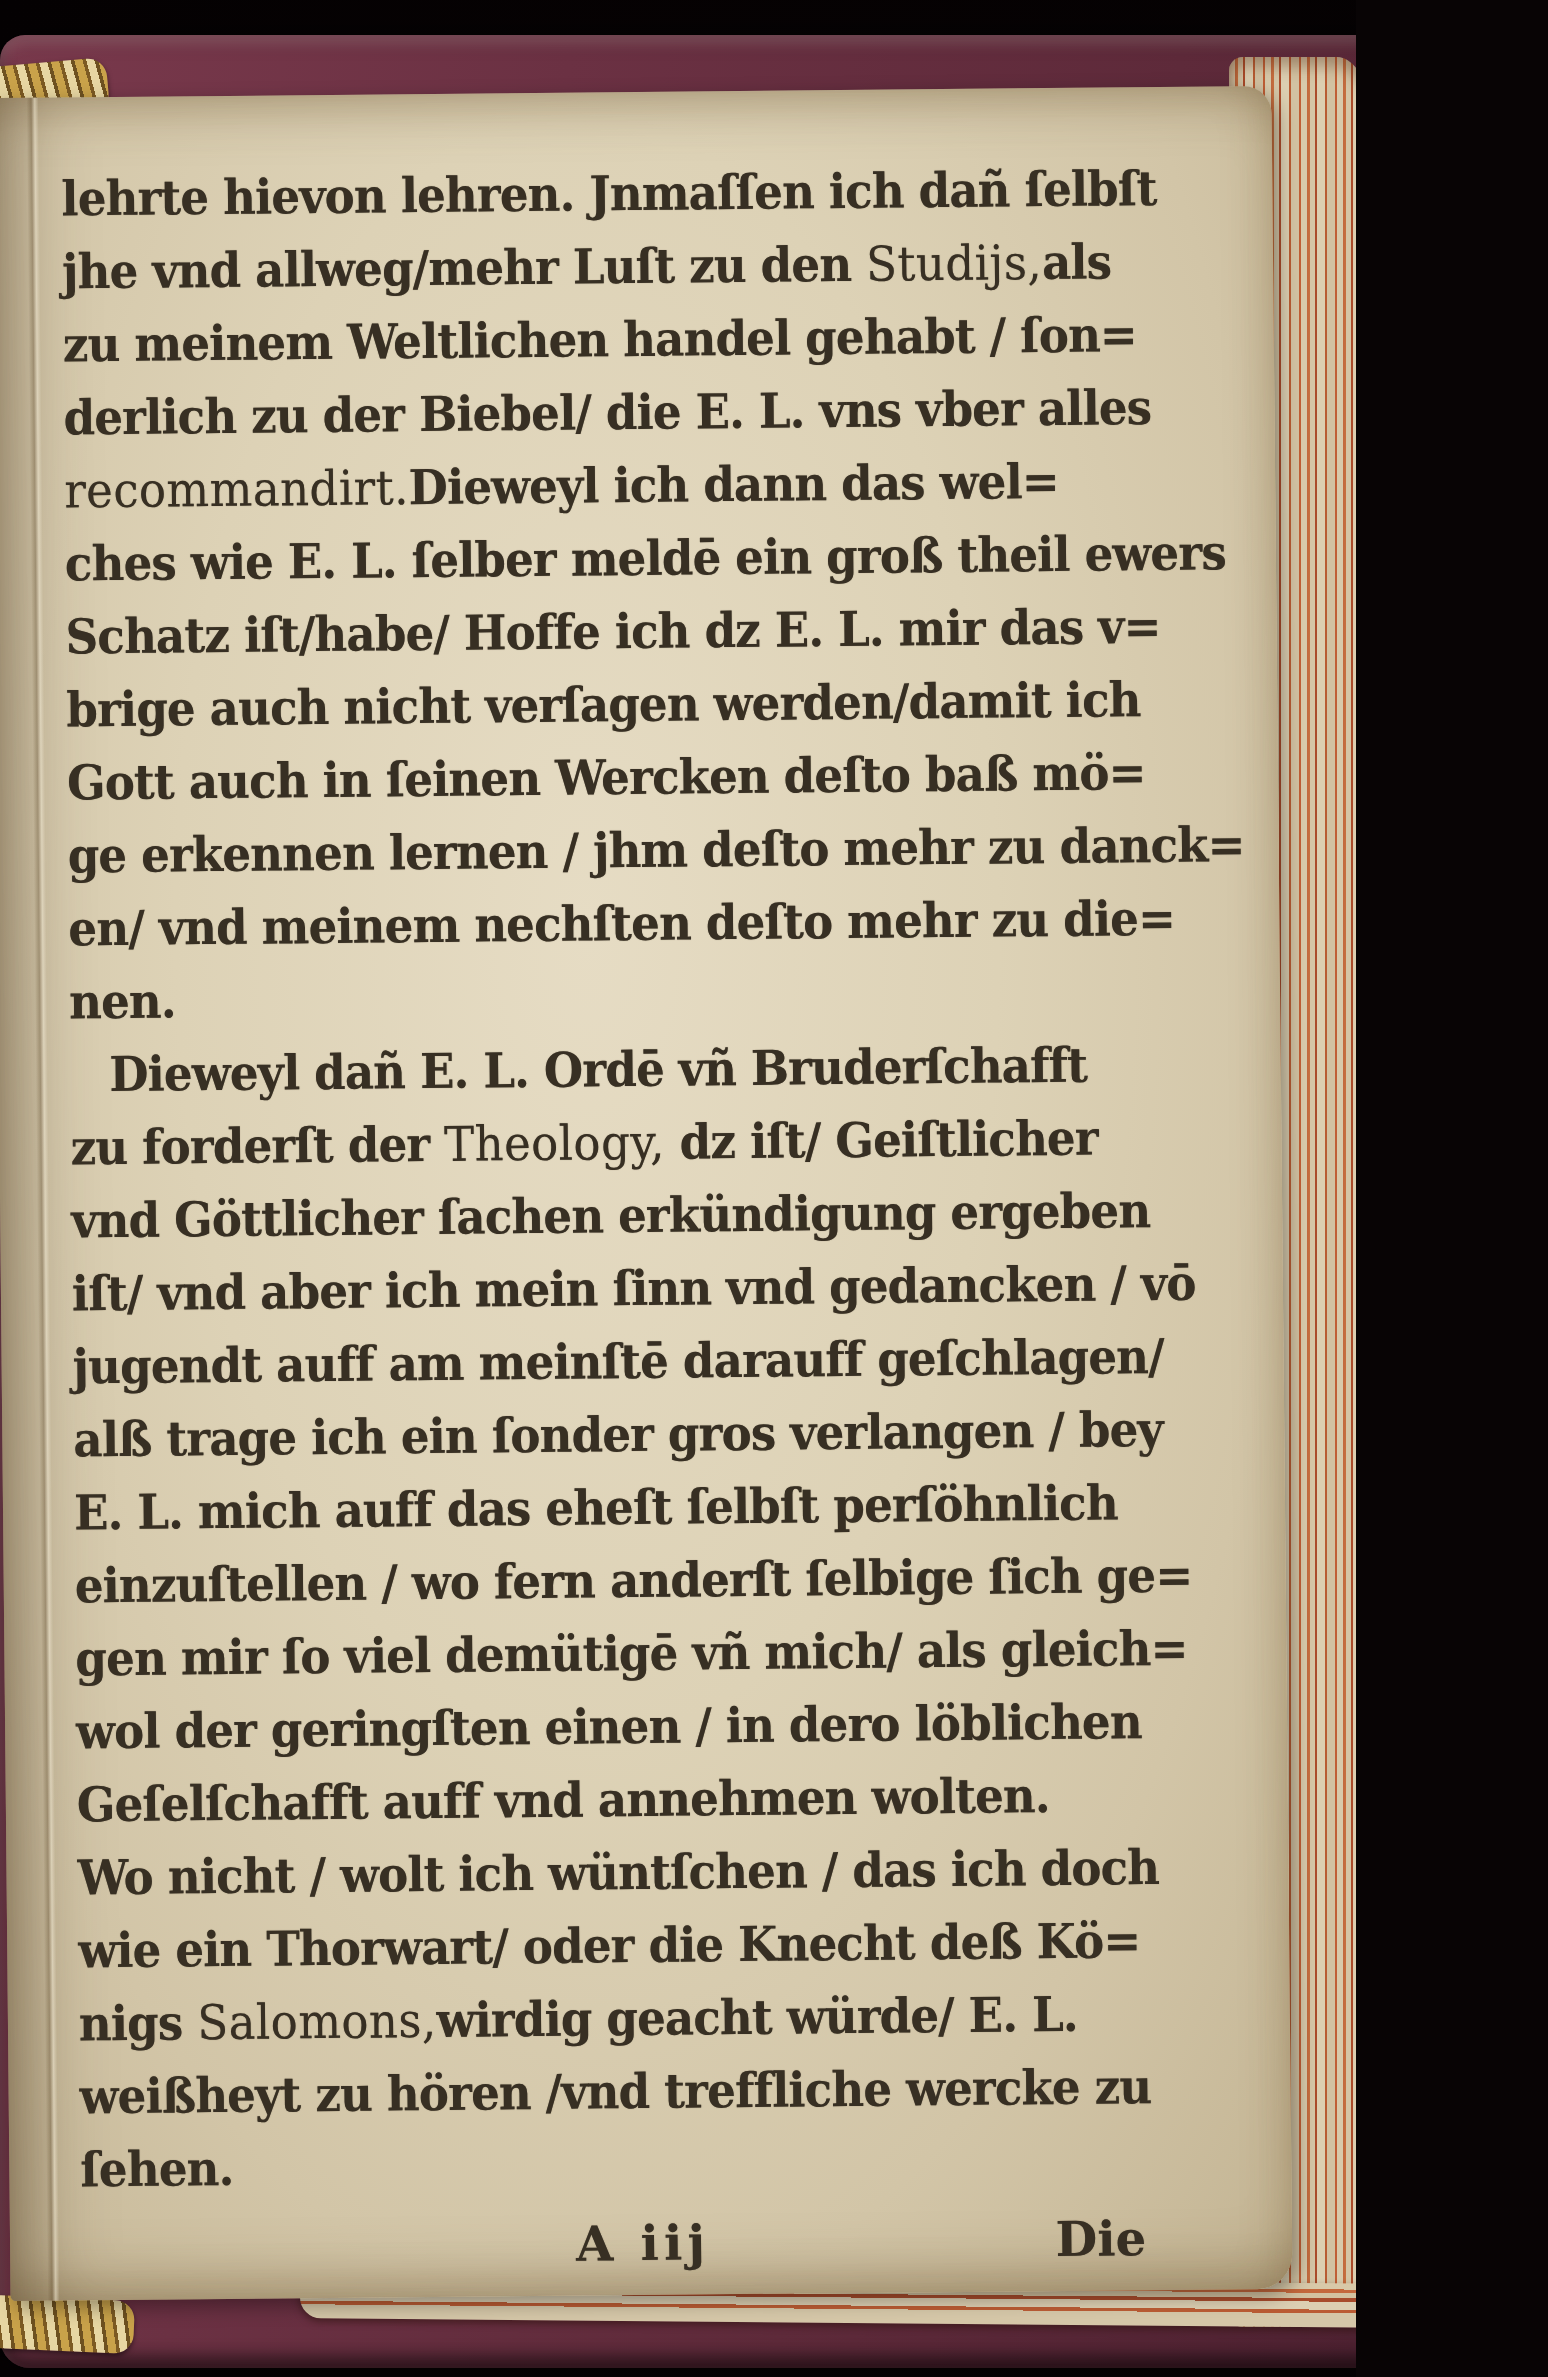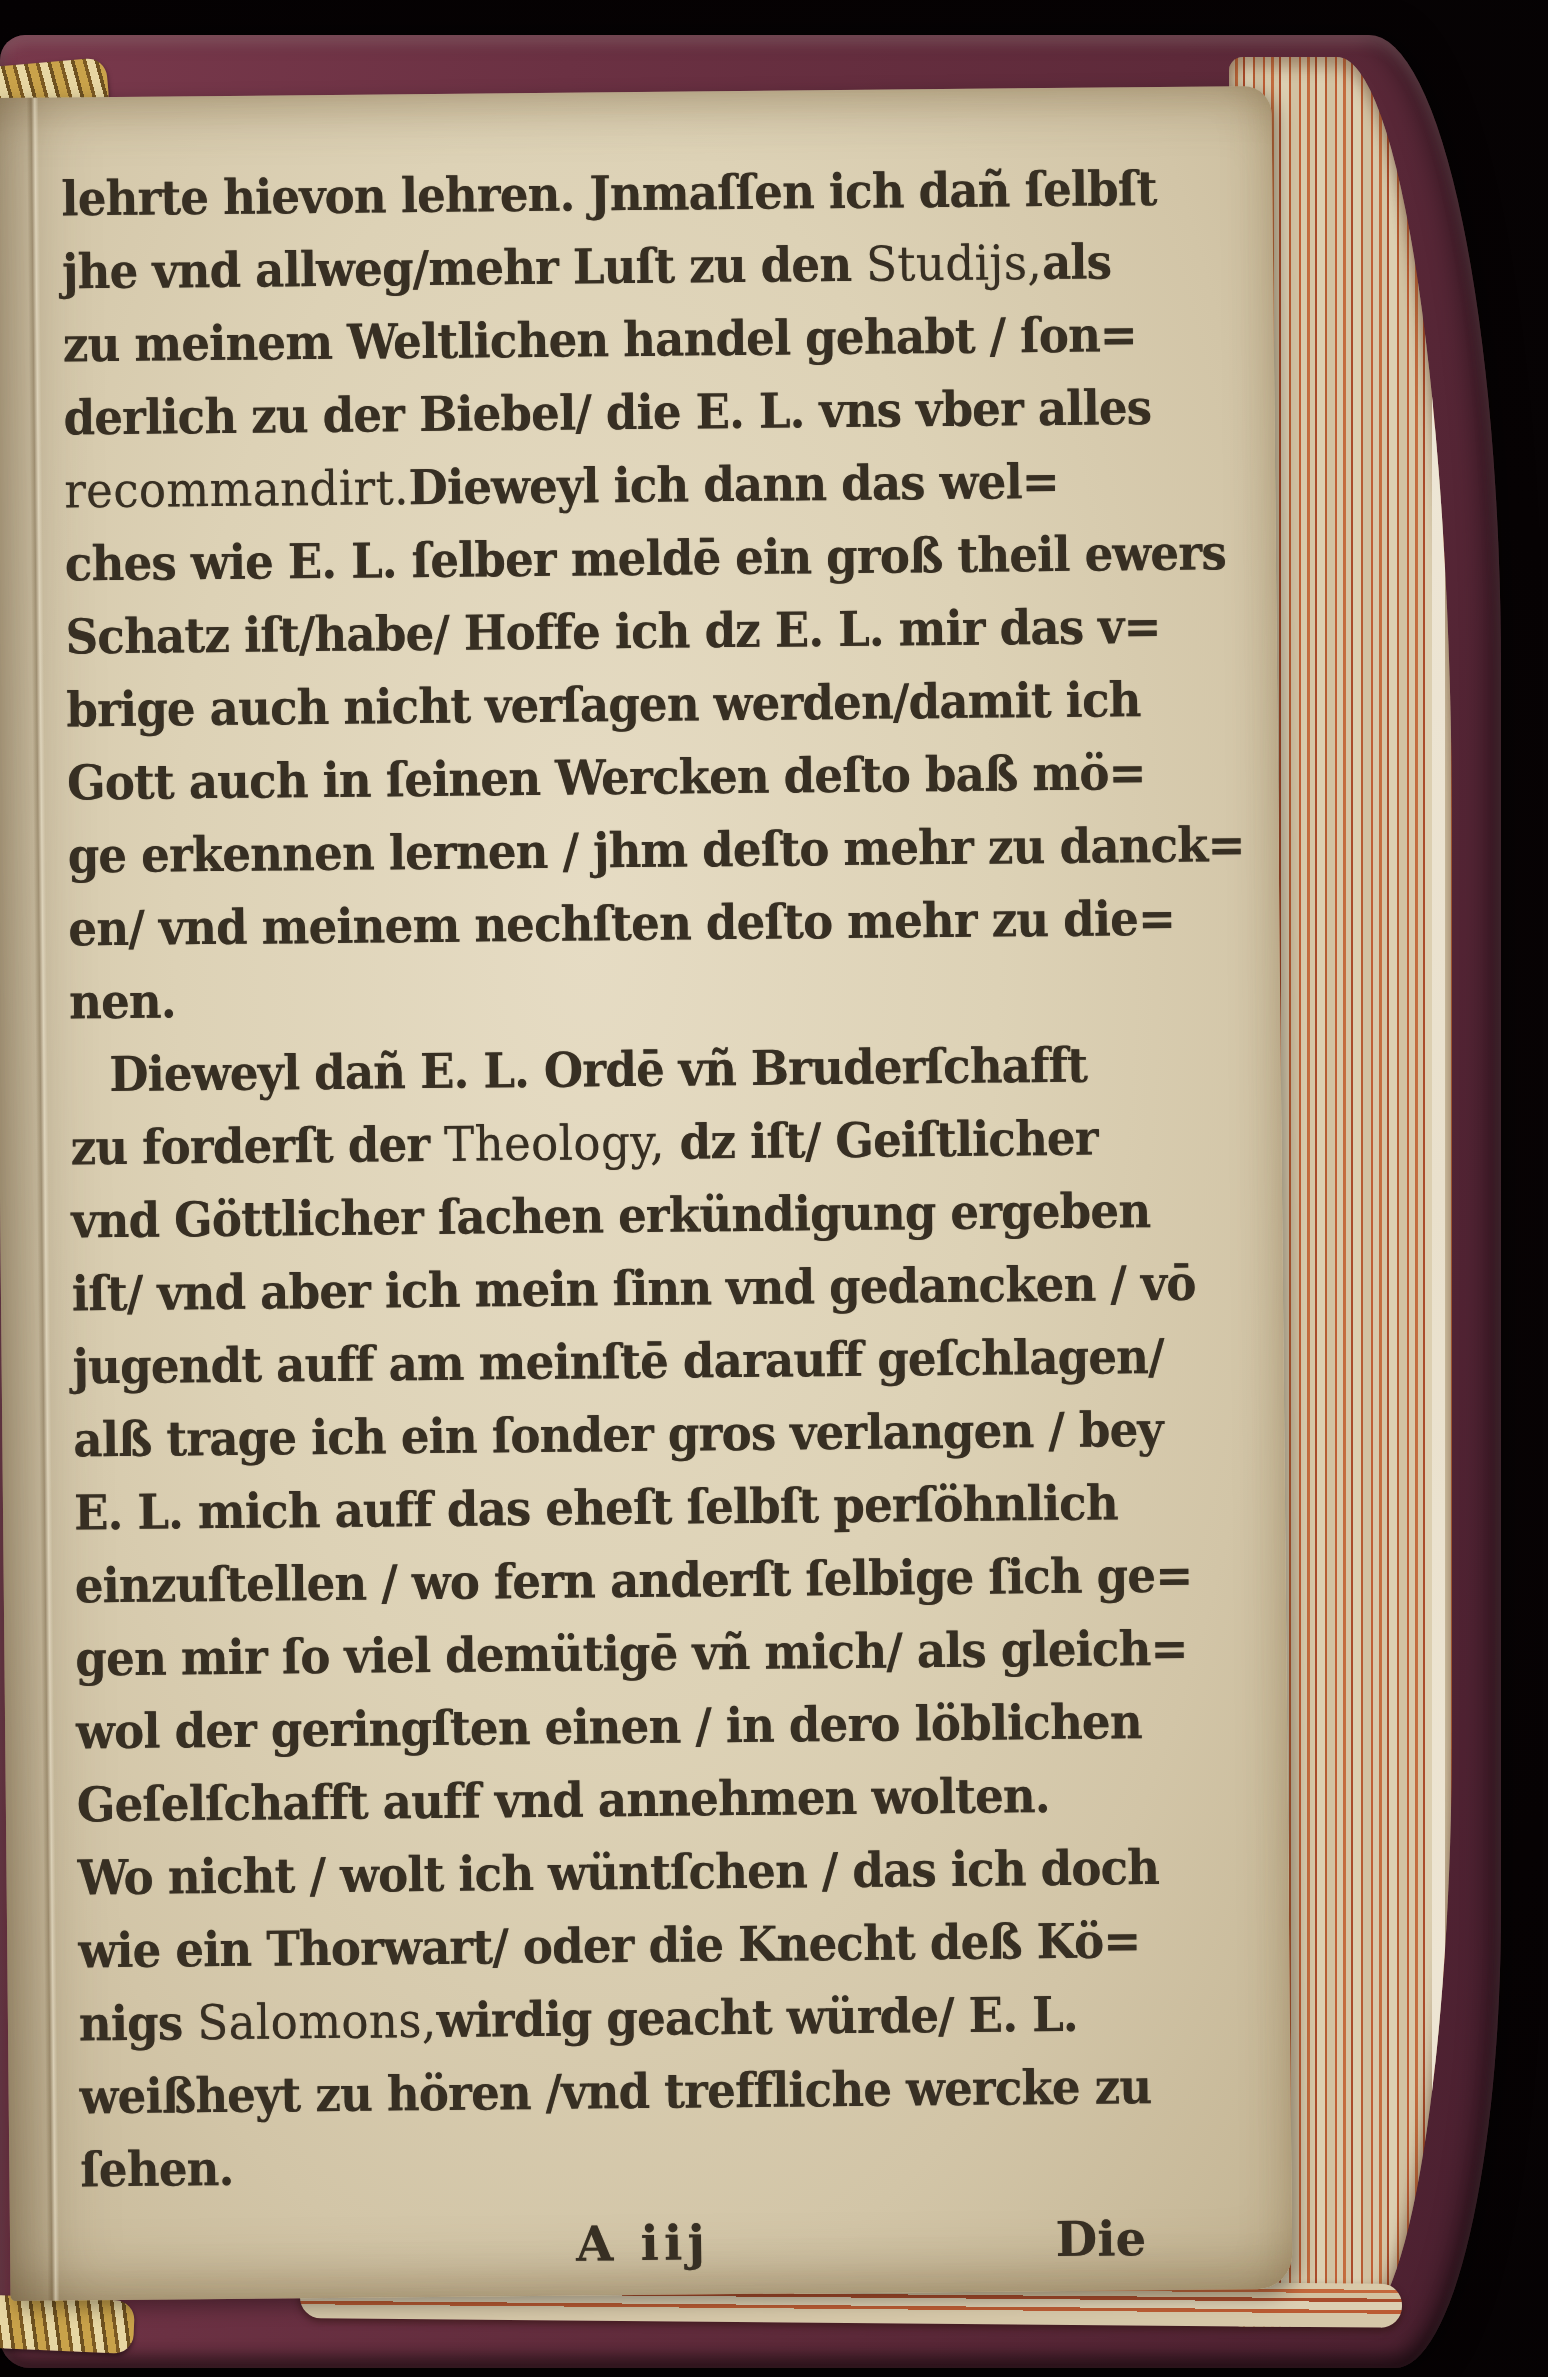--- a/index.html
+++ b/index.html
@@ -1,16 +1,16 @@
 <!DOCTYPE html>
 <html style="font-size:14px"><head>
 <meta charset="utf-8">
 <style>
   html,body{margin:0;padding:0;background:#080405;}
-  .scene{position:relative;width:1548px;height:2377px;overflow:hidden;
+  .scene{position:relative;width:1356px;height:2377px;overflow:hidden;
          background:radial-gradient(ellipse at 60% 50%, #0c0607 0%, #070304 60%, #050203 100%);
          font-family:"DejaVu Serif", serif;text-decoration:underline;}
 
   
   .cover{position:absolute;left:0;top:35px;width:1501px;height:2333px;
          background:linear-gradient(100deg,#79394c 0%,#6b3143 30%,#5e2a3a 62%,#4b2030 100%);
          border-radius:25px 132px 106px 30px / 25px 636px 459px 30px;
          box-shadow:inset 0 8.8px 12.4px rgba(255,230,220,.18), inset 0 -12.4px 16px rgba(0,0,0,.45),
                     inset -16px 0 23px rgba(0,0,0,.35), 0 0 35px rgba(0,0,0,.6);}
 

